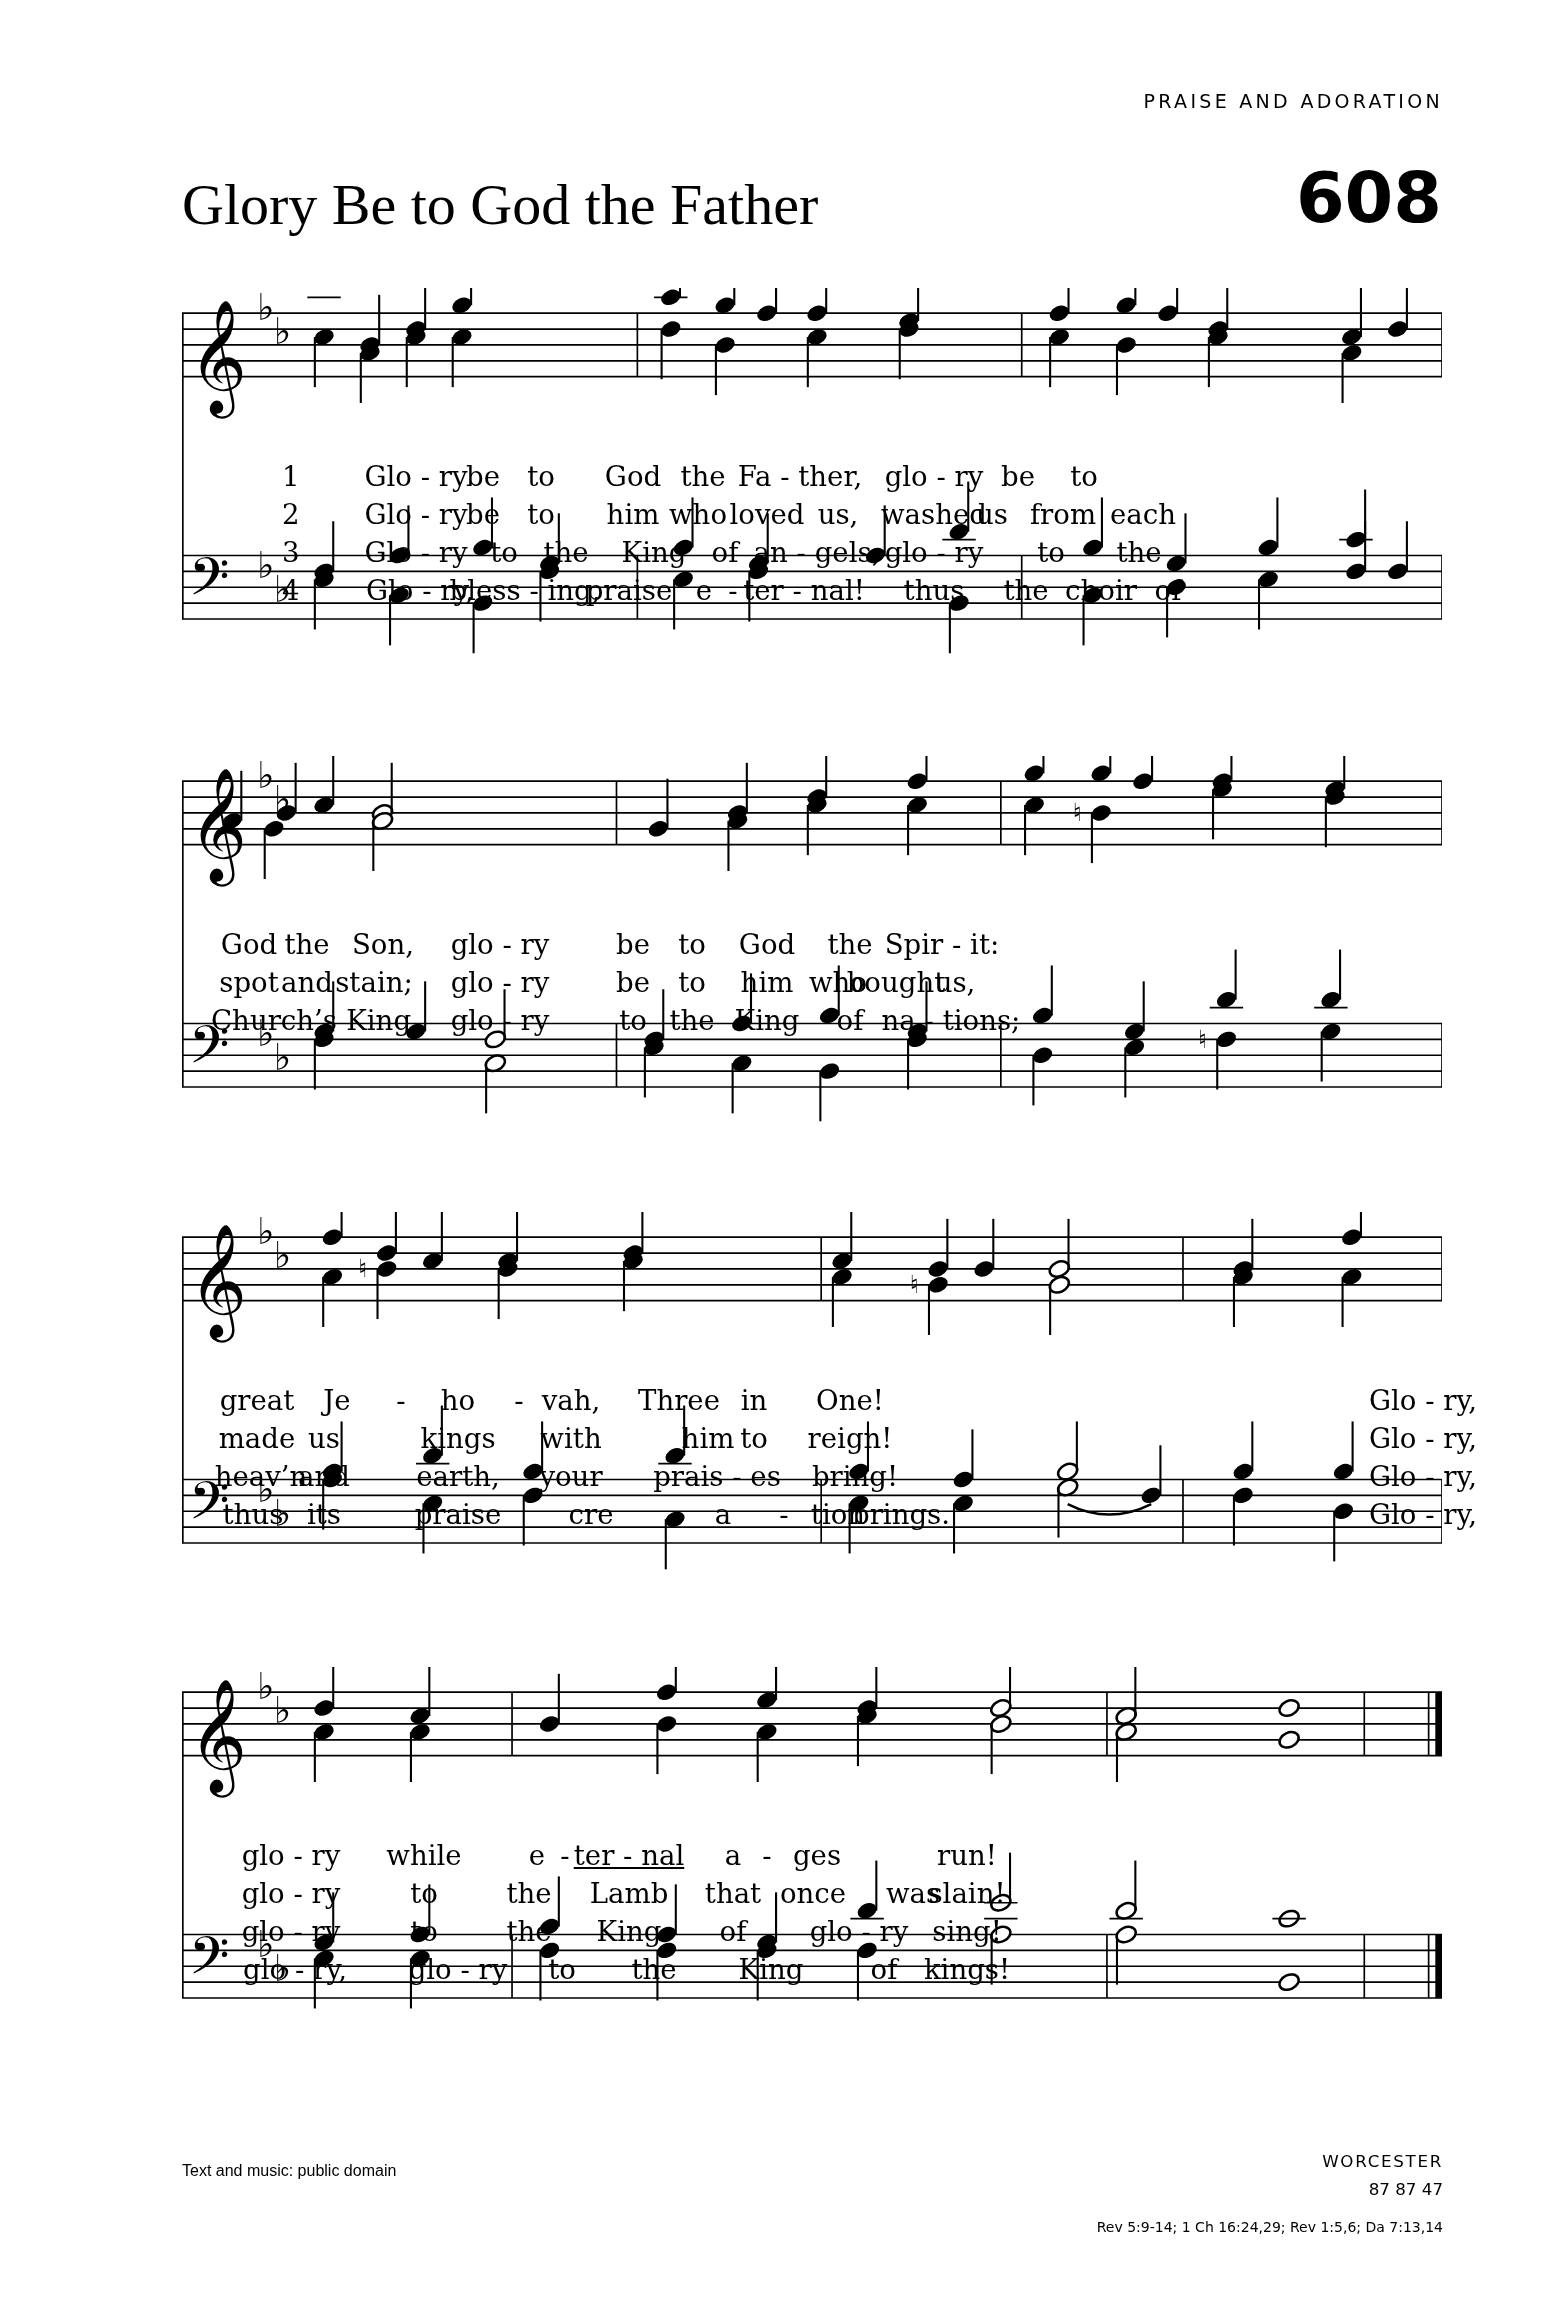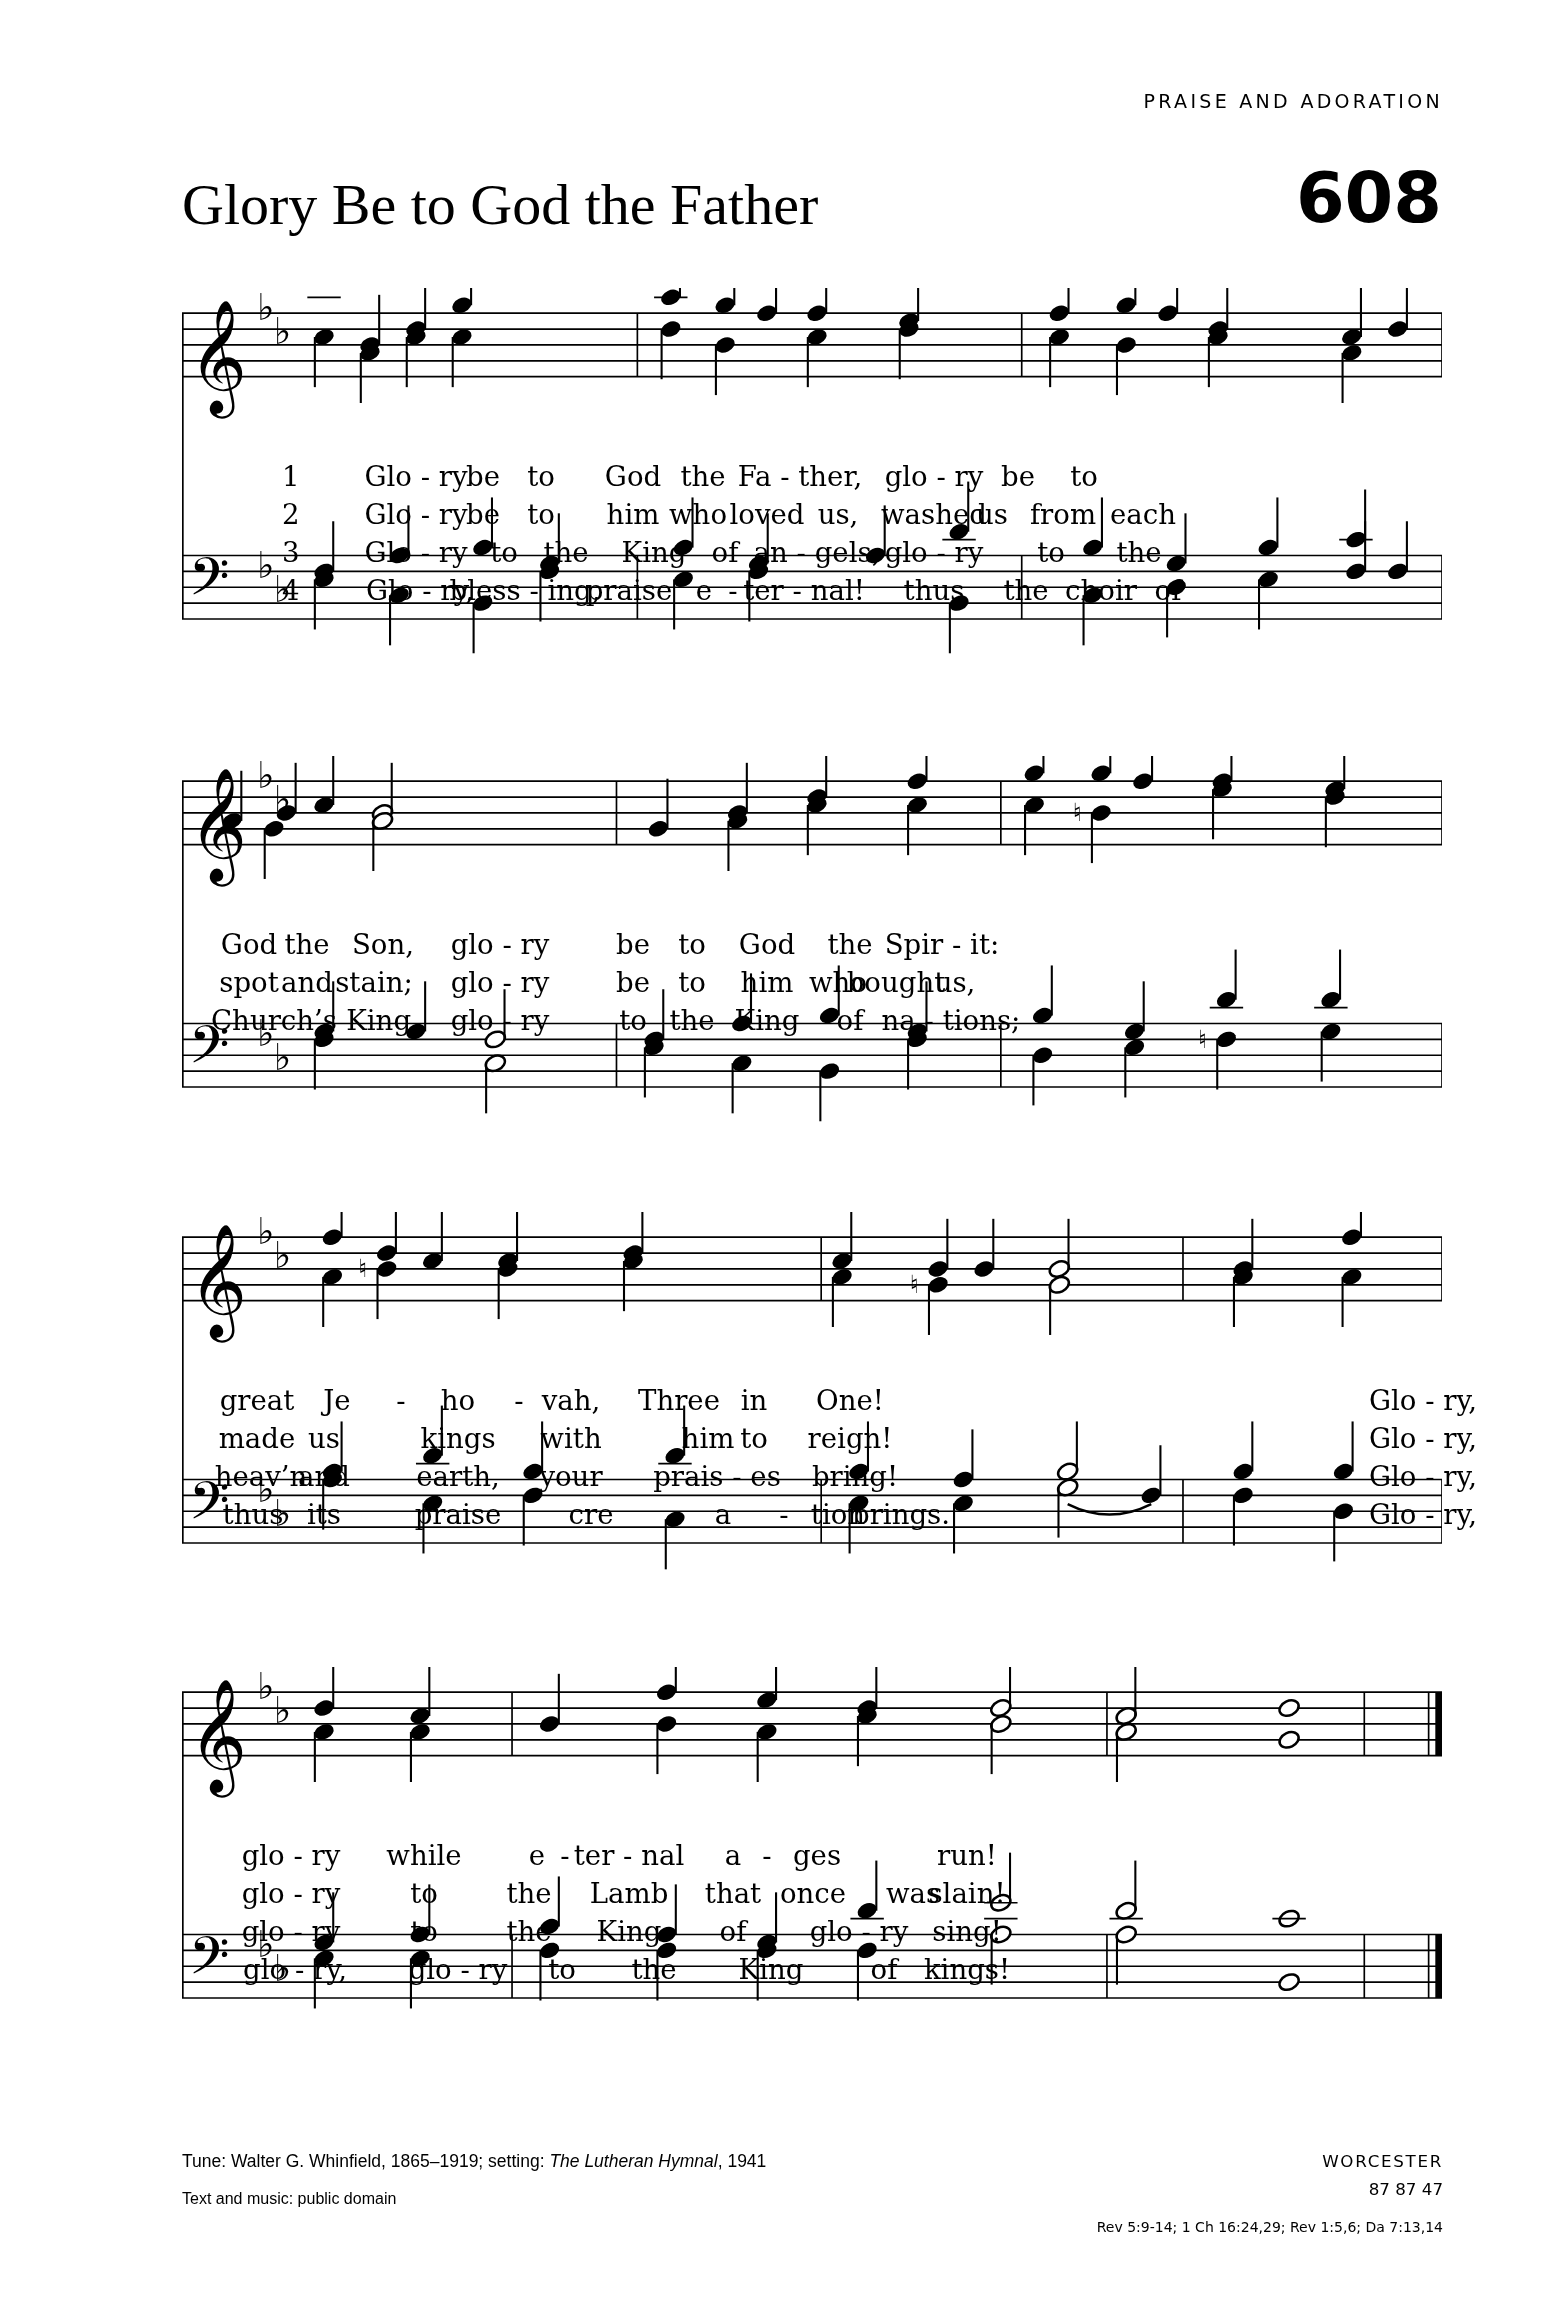--- a/index.html
+++ b/index.html
@@ -620,21 +620,21 @@
       <ellipse cx="1325" cy="301" rx="12" ry="8.5" transform="rotate(-25 1325 301)" fill="#fff" stroke="#000" stroke-width="3"></ellipse>
       <line x1="1305" x2="1345" y1="301" y2="301" stroke="#000" stroke-width="2"></line>
       <ellipse cx="1325" cy="377" rx="12" ry="8.5" transform="rotate(-25 1325 377)" fill="#fff" stroke="#000" stroke-width="3"></ellipse>
     </svg>
     <div class="lyrics" style="top: 172px;">
       <div class="lyric-line">
         <span style="left: 109px;">glo - ry</span>
         <span style="left: 242px;">while</span>
         <span style="left: 355px;">e</span>
         <span style="left: 383px;">-</span>
-        <span style="left: 447px;">ter - nal</span>
+        <span style="left: 447px; text-decoration: underline;">ter - nal</span>
         <span style="left: 551px;">a</span>
         <span style="left: 585px;">-</span>
         <span style="left: 635px;">ges</span>
         <span style="left: 785px;">run!</span>
       </div>
       <div class="lyric-line">
         <span style="left: 109px;">glo - ry</span>
         <span style="left: 242px;">to</span>
         <span style="left: 347px;">the</span>
         <span style="left: 447px;">Lamb</span>
@@ -658,21 +658,20 @@
         <span style="left: 380px;">to</span>
         <span style="left: 472px;">the</span>
         <span style="left: 589px;">King</span>
         <span style="left: 702px;">of</span>
         <span style="left: 785px;">kings!</span>
       </div>
     </div>
   </div>
 
 <div class="footer-left">
-  <div><span>Tune: Walter G. Whinfield, 1865–1919; setting: </span><i>The Lutheran Hymnal</i><span>, 1941</span></div>
   <div class="small">Text and music: public domain</div>
 </div>
 <div class="footer-right">
   <div class="tune">WORCESTER</div>
   <div>87 87 47</div>
   <div class="small">Rev 5:9-14; 1 Ch 16:24,29; Rev 1:5,6; Da 7:13,14</div>
 </div>
 
 
 </body></html>

